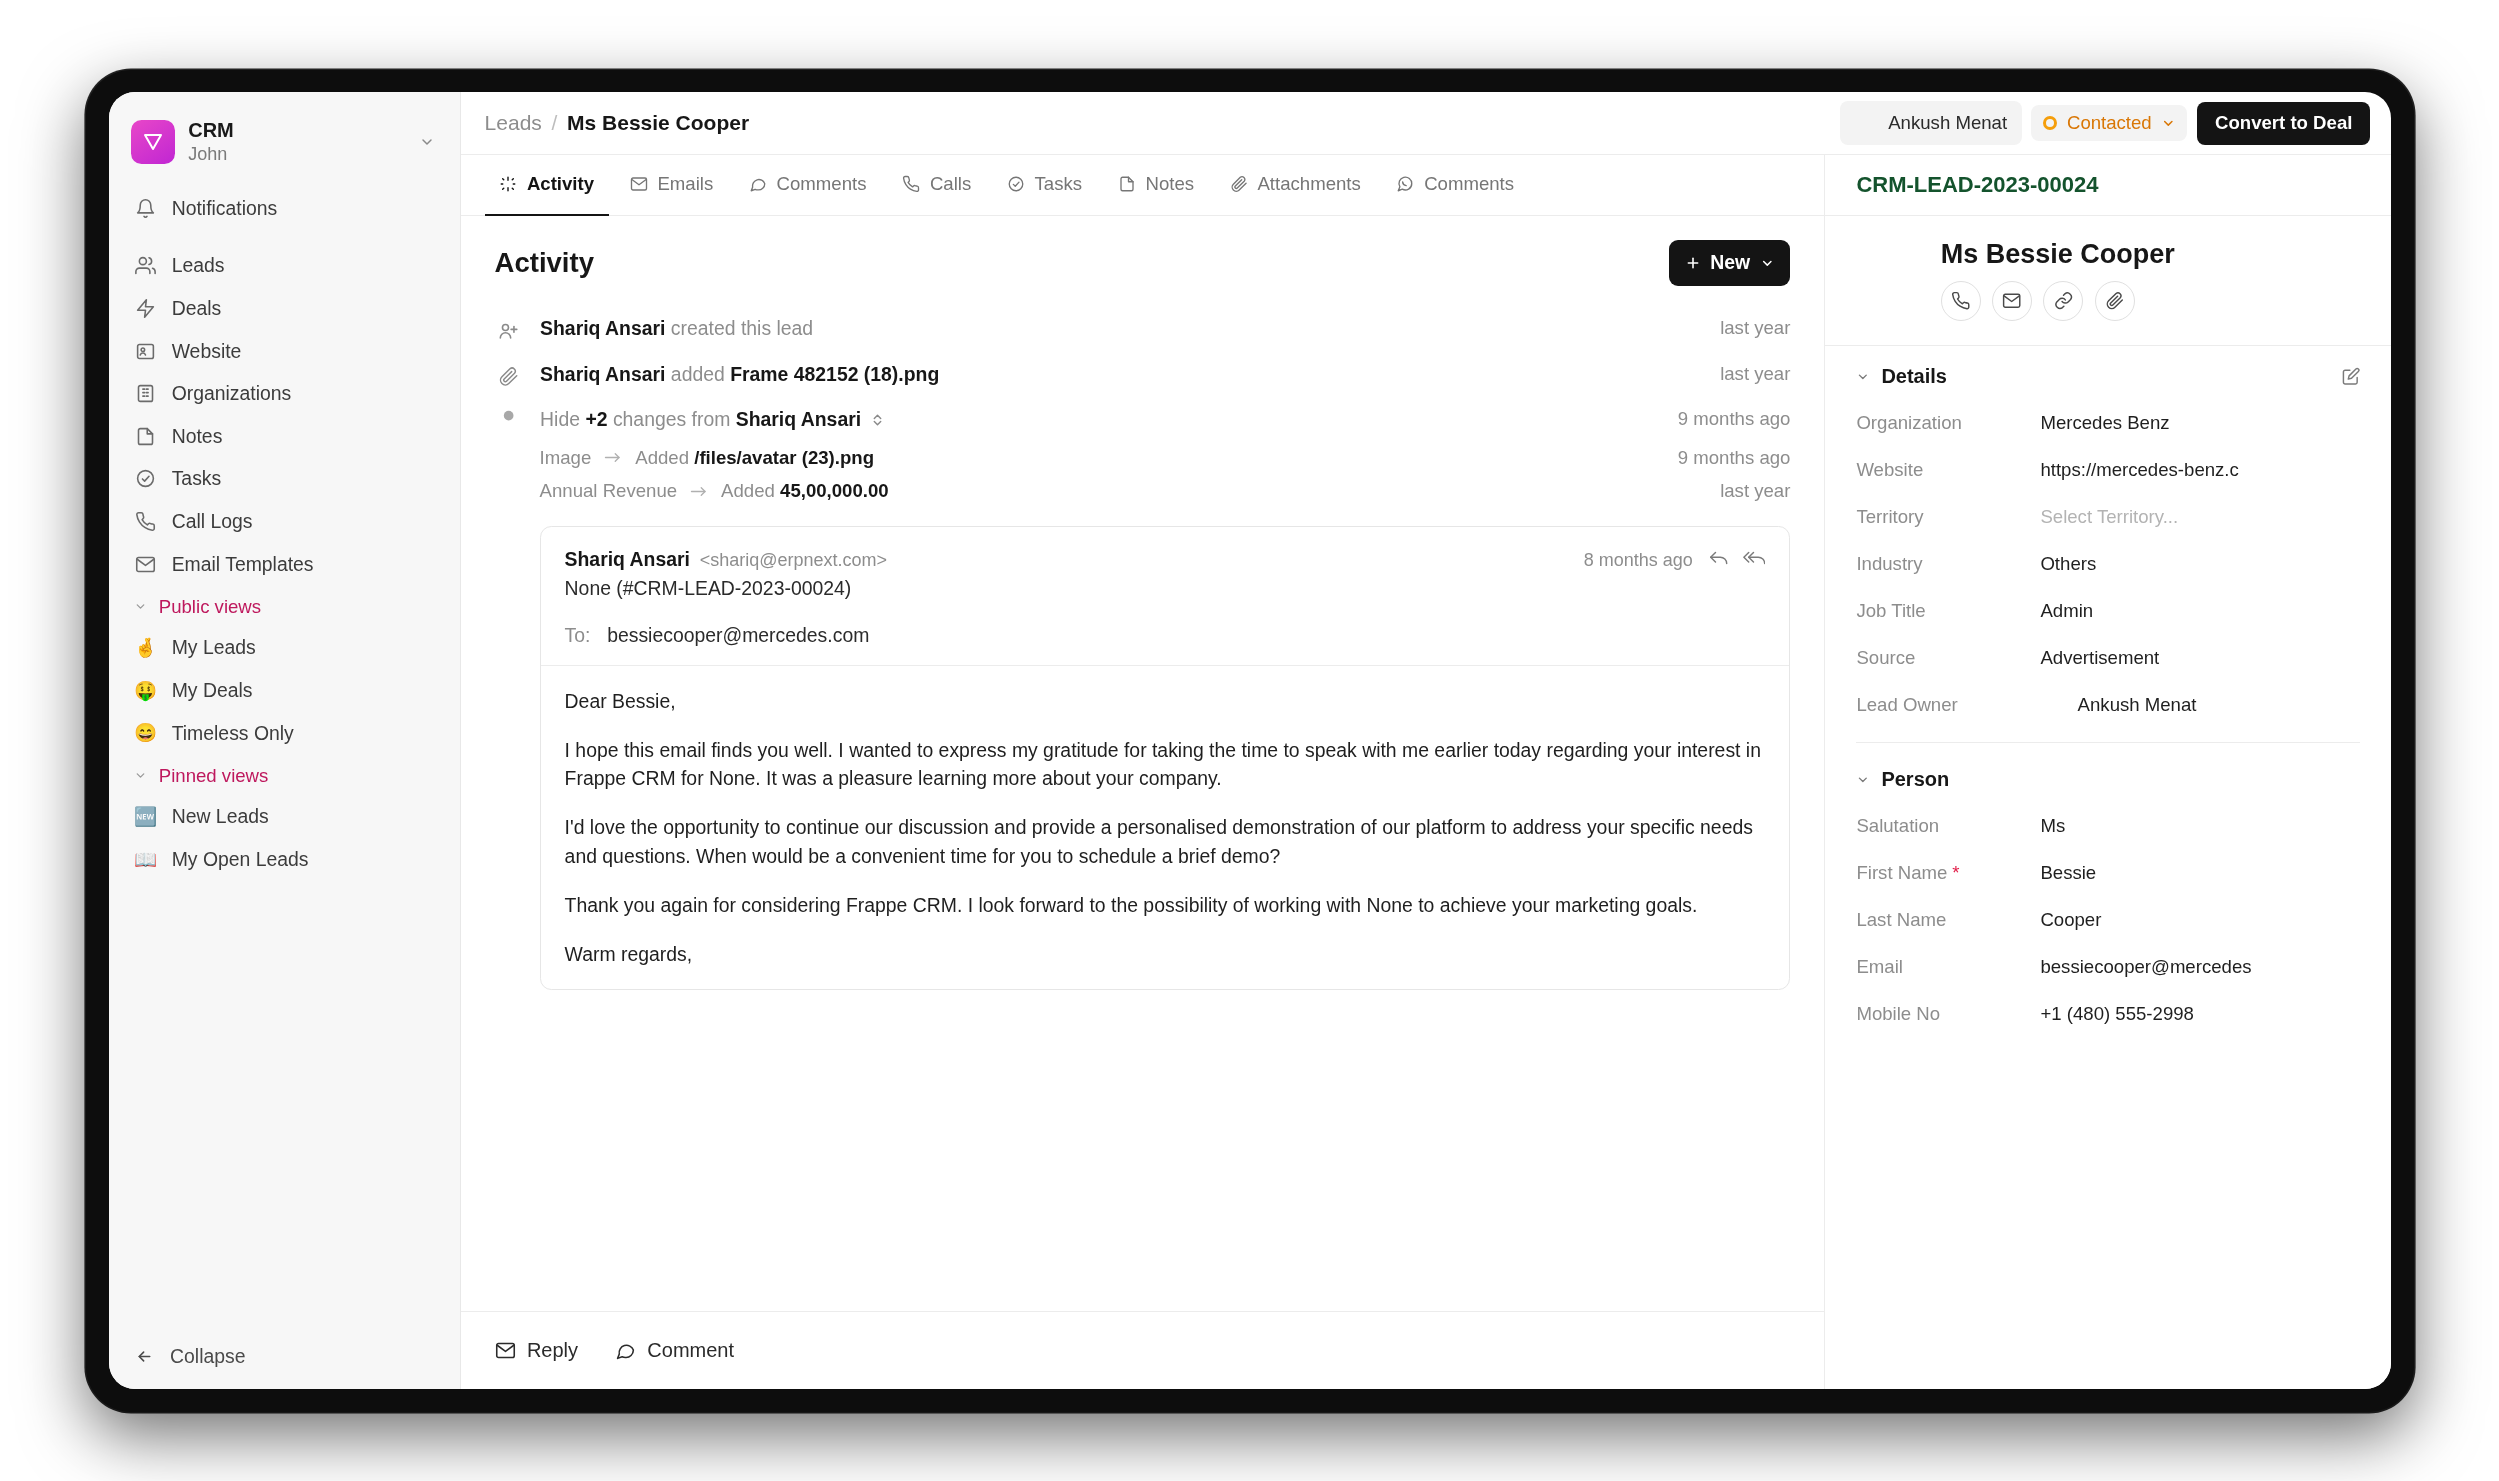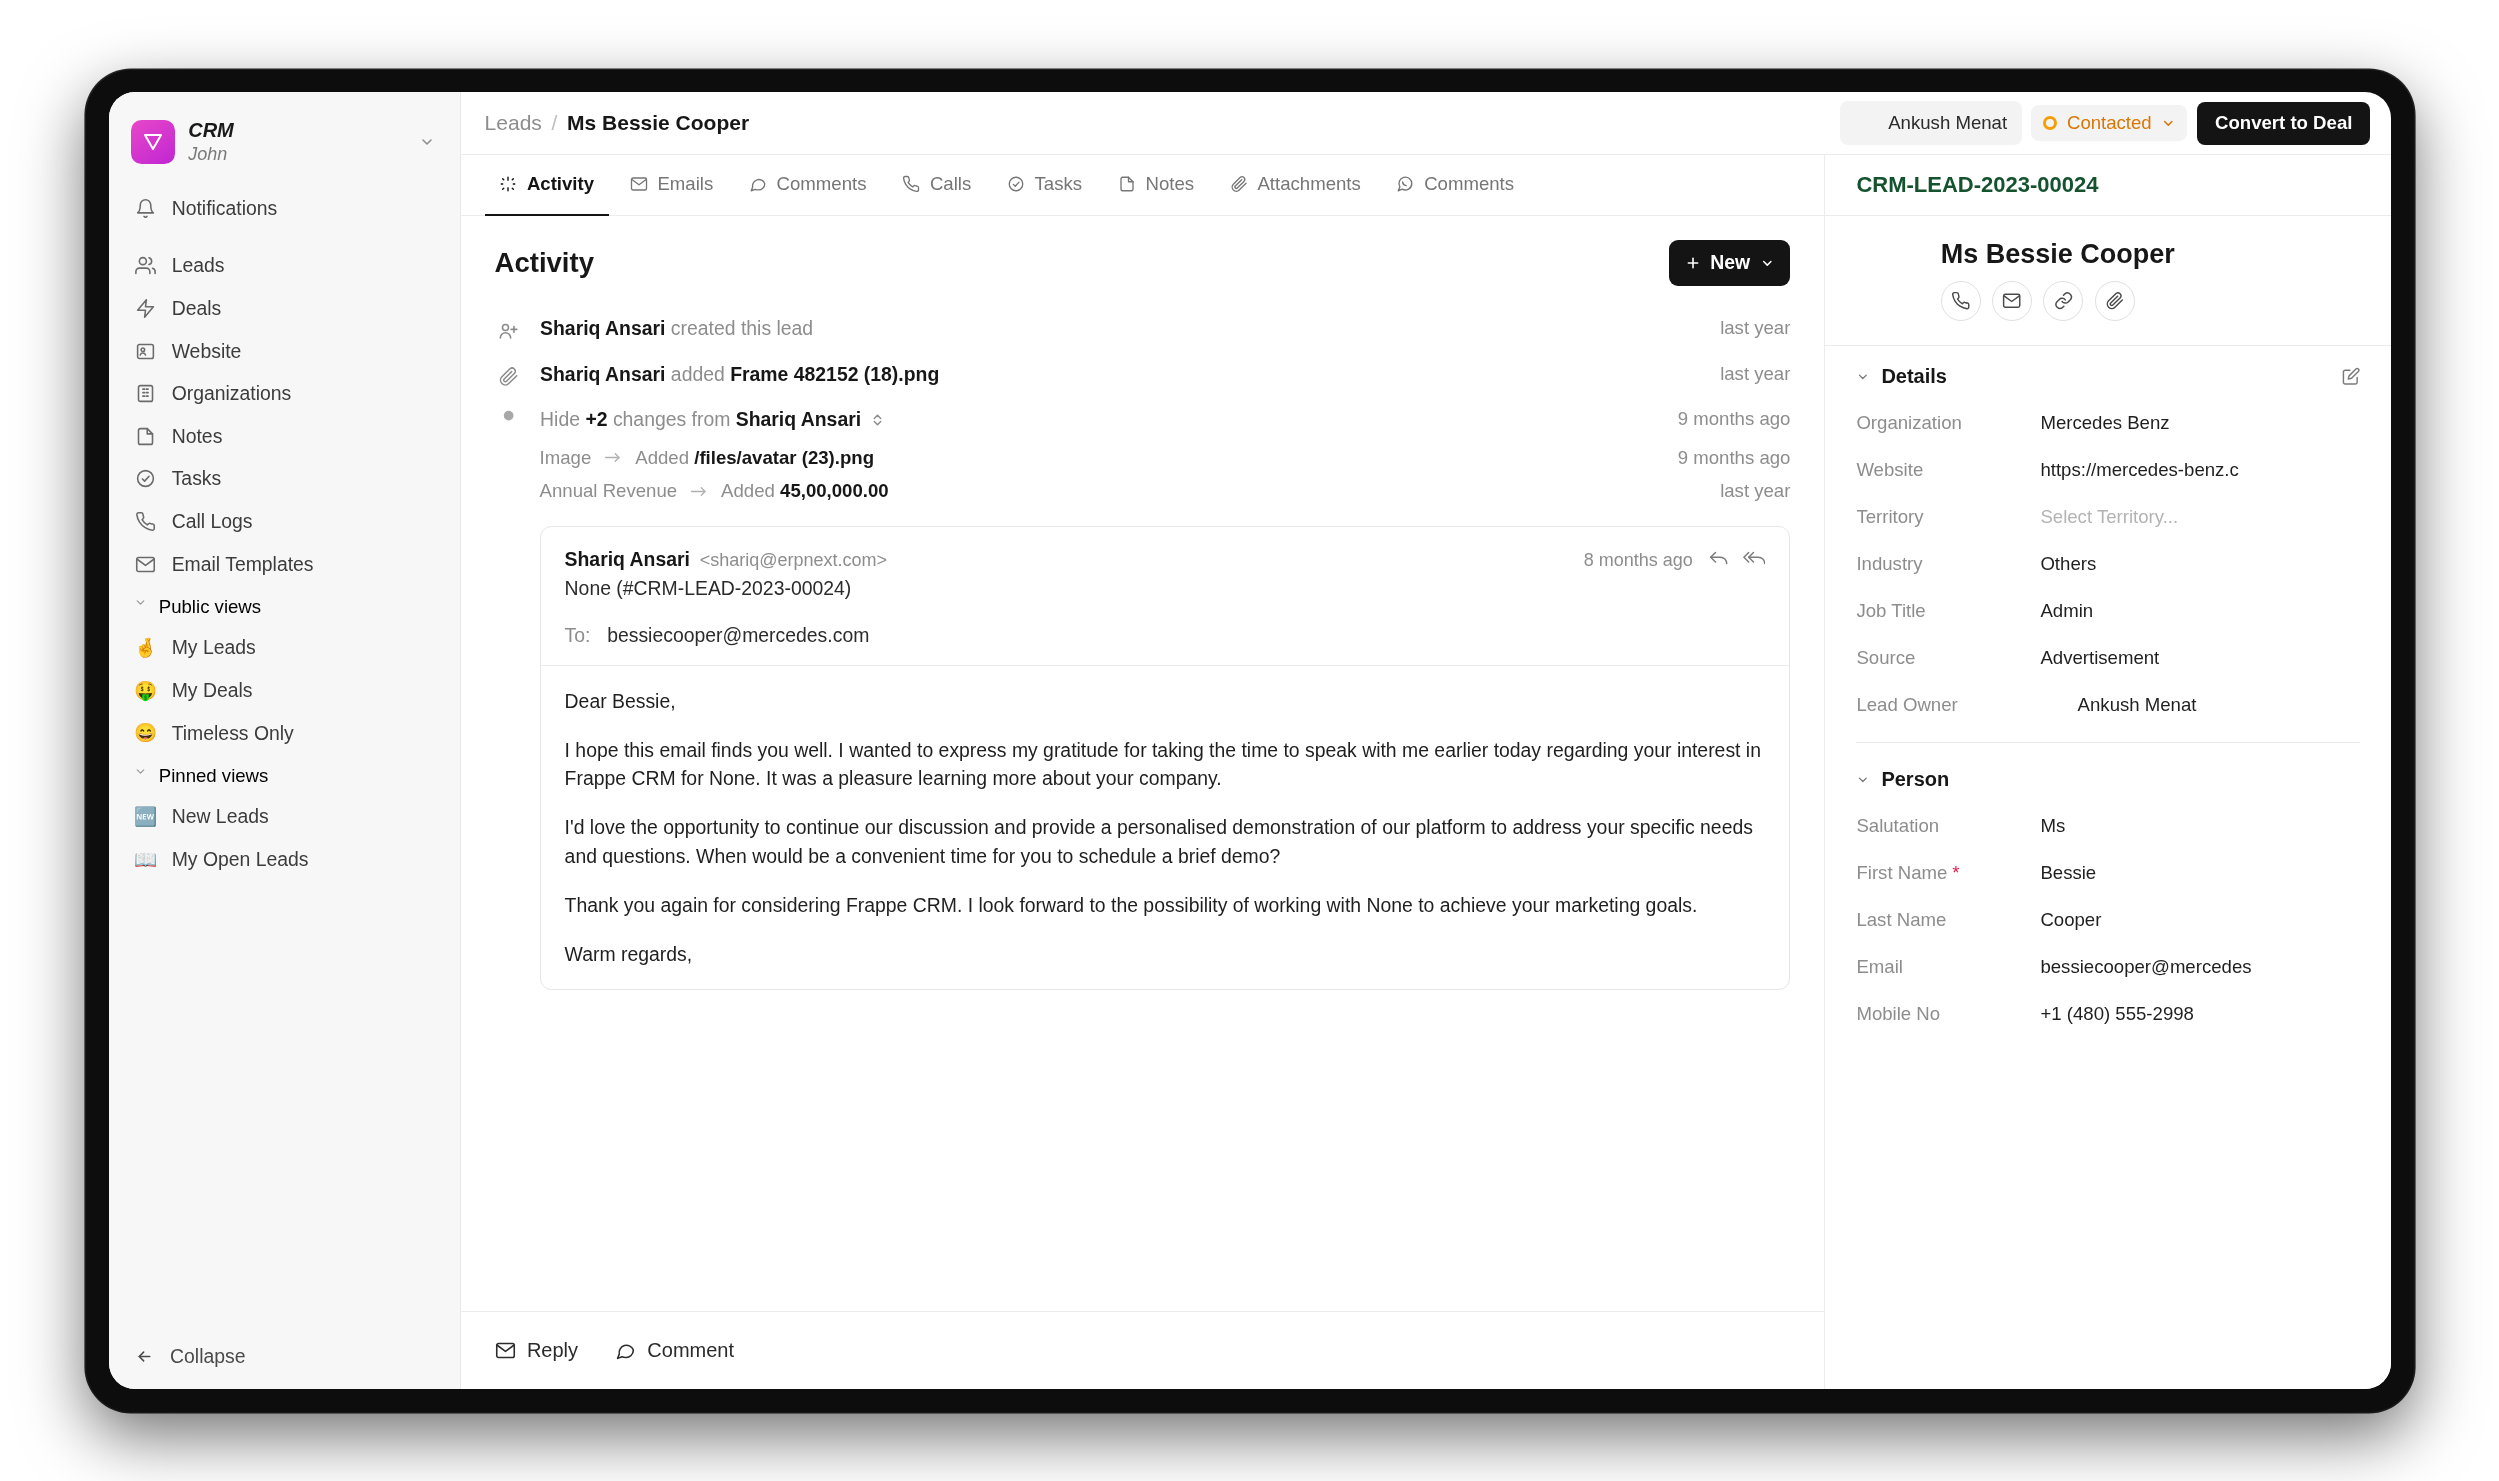--- a/index.html
+++ b/index.html
@@ -41,21 +41,20 @@
     border-right: 0.8px solid #e8e8e8;
     display: flex; flex-direction: column;
     padding: 18px 14.6px 0 14.6px;
     position: relative;
   }
   .brand {
     display: flex; align-items: center; gap: 13px;
     padding: 8px 9.7px 8px 8px;
     border-radius: 9.7px;
     cursor: pointer;
-    font-style: italic;
   }
   .brand-logo {
     width: 44px; height: 44px; border-radius: 10.5px;
     background: linear-gradient(145deg,#e847c8,#c026d3);
     display: flex; align-items: center; justify-content: center;
     flex: 0 0 44px;
   }
   .brand-text { display: flex; flex-direction: column; line-height: 1.25; flex: 1; }
   .brand-title { font-size: 20px; font-weight: 700; color: #1a1a1a; }
   .brand-sub { font-size: 18px; color: #7a7a7a; }
@@ -66,23 +65,23 @@
     display: flex; align-items: center; gap: 14.6px;
     padding: 9px 11.3px;
     border-radius: 9px;
     cursor: pointer;
     font-size: 19.4px; color: #3c3c3c;
   }
   .nav-item .ico { width: 22.6px; height: 22.6px; flex: 0 0 22.6px; display:flex; align-items:center; justify-content:center; color:#6b6b6b; }
   .nav-gap { height: 13px; }
 
   .section-head {
-    display: flex; gap: 11.3px;
+    display: flex; align-items: center; gap: 11.3px;
     padding: 9.7px 11.3px 8px 11.3px;
-    font-size: 18.6px; color: #000000; cursor: pointer;
+    font-size: 18.6px; color: #be185d; cursor: pointer;
   }
   .section-head .caret { font-size: 13px; color: #9a9a9a; }
 
   .emoji { font-size: 18.6px; width: 22.6px; flex: 0 0 22.6px; text-align:center; }
 
   .collapse {
     margin-top: auto;
     display: flex; align-items: center; gap: 14.6px;
     padding: 16px 11.3px 21px 11.3px;
     font-size: 19.4px; color: #4a4a4a; cursor: pointer;

